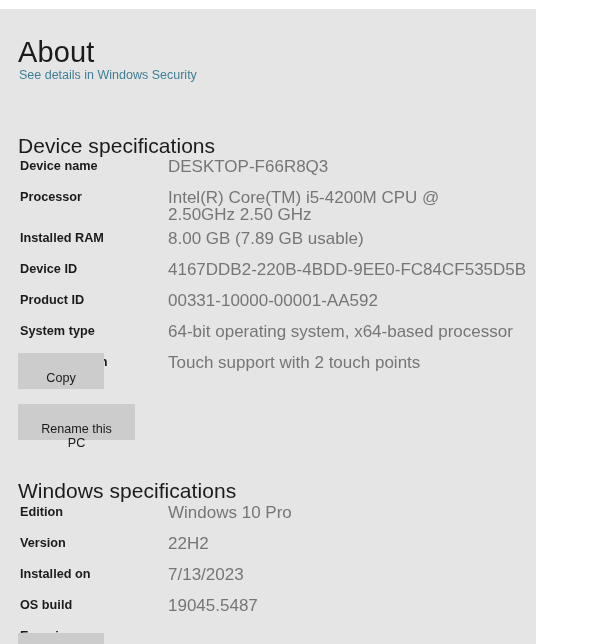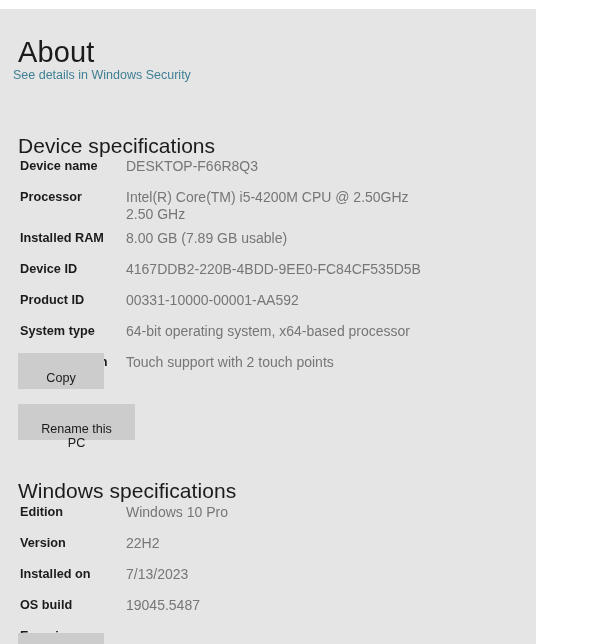--- a/index.html
+++ b/index.html
@@ -28,21 +28,21 @@
     left: 18px;
     top: 6px;
     font-size: 29px;
     font-weight: 300;
     letter-spacing: 0.1px;
     color: #1b1b1b;
     line-height: 36px;
   }
   .security-link {
     position: absolute;
-    left: 13px;
+    left: 19px;
     top: 58px;
     font-size: 12.5px;
     color: #3f7f93;
     text-decoration: none;
     line-height: 16px;
     cursor: pointer;
   }
   .section-heading {
     position: absolute;
     left: 18px;
@@ -60,37 +60,38 @@
     left: 0;
     width: 600px;
   }
   #table-device { top: 149px; }
   #table-windows { top: 495px; }
 
   .spec-row {
     position: relative;
     display: block;
     min-height: 24px;
+    padding-left: 42px;
   }
   .spec-label {
     position: absolute;
     left: 20px;
     top: 0;
     width: 104px;
     font-size: 12.7px;
     font-weight: 600;
     color: #1b1b1b;
     line-height: 17px;
     white-space: nowrap;
   }
   .spec-value {
     display: block;
     margin-left: 126px;
     padding-right: 20px;
-    font-size: 14px;
+    font-size: 17px;
     font-weight: 400;
     color: #767676;
     line-height: 17px;
   }
   .row-gap-2 { margin-bottom: 7px; }
   .row-gap-1 { margin-bottom: 7px; }
 
   .win-btn {
     position: absolute;
     background: #cccccc;

